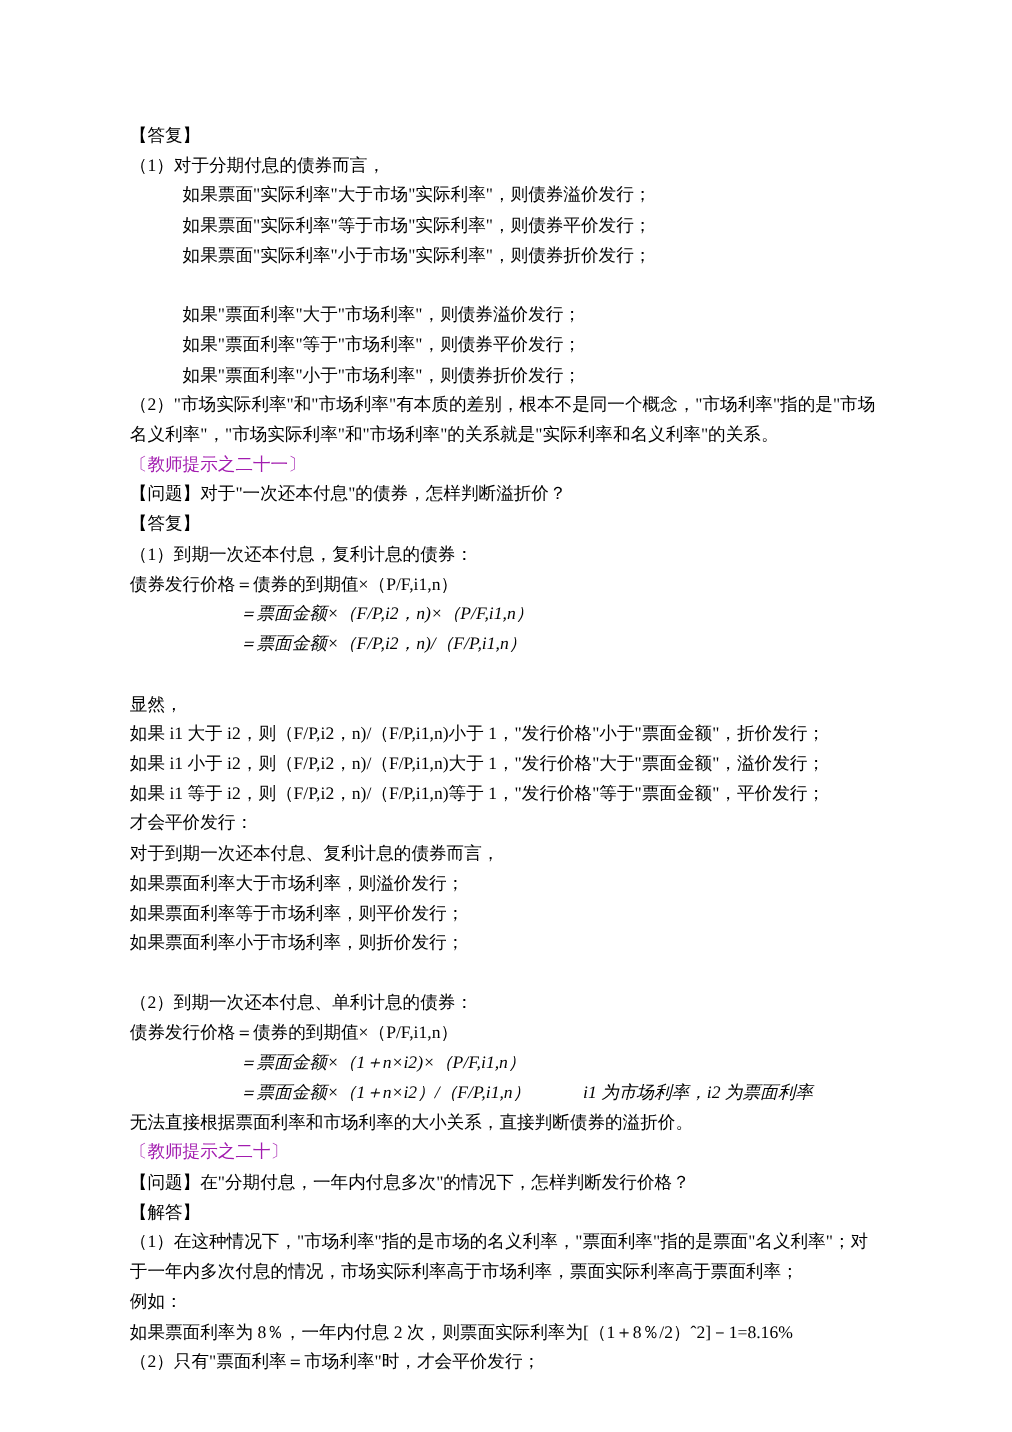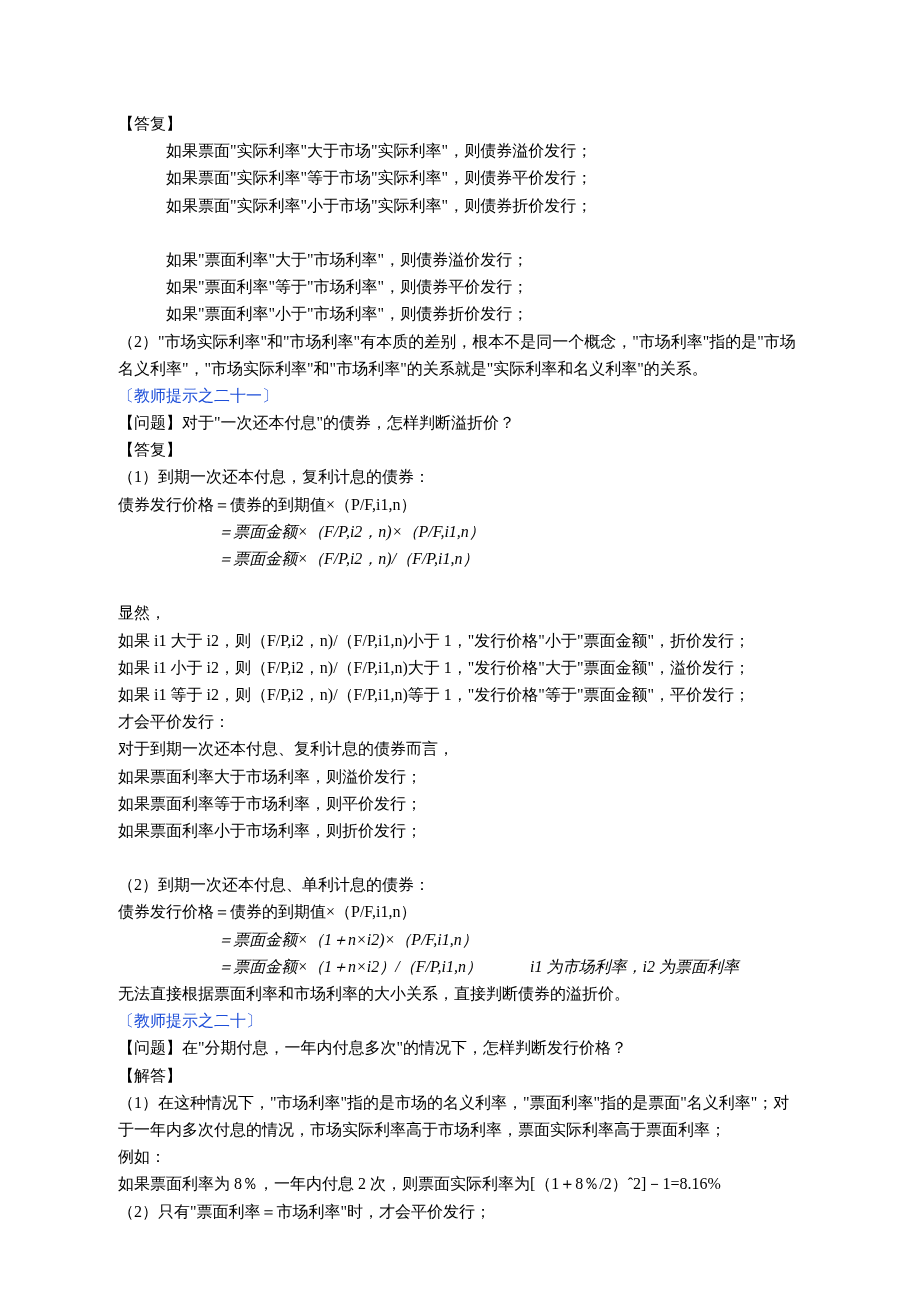--- a/index.html
+++ b/index.html
@@ -13,35 +13,36 @@
   }
   .page {
     width: 920px;
     padding: 110px 118px 60px 118px;
     box-sizing: border-box;
   }
   .line {
     white-space: pre-wrap;
   }
   .header {
-    color: #1d4ed8;
+    color: #a21caf;
   }
   .blank {
     height: 1.7em;
   }
   .indent1 {
     padding-left: 6.2em;
     font-style: italic;
   }
 </style>
 </head>
 <body>
 
 <div class="page" id="page">
     <div class="line">【答复】</div>
+    <div class="line">（1）对于分期付息的债券而言，</div>
     <div class="line">　　　如果票面"实际利率"大于市场"实际利率"，则债券溢价发行；</div>
     <div class="line">　　　如果票面"实际利率"等于市场"实际利率"，则债券平价发行；</div>
     <div class="line">　　　如果票面"实际利率"小于市场"实际利率"，则债券折价发行；</div>
     <div class="blank"></div>
     <div class="line">　　　如果"票面利率"大于"市场利率"，则债券溢价发行；</div>
     <div class="line">　　　如果"票面利率"等于"市场利率"，则债券平价发行；</div>
     <div class="line">　　　如果"票面利率"小于"市场利率"，则债券折价发行；</div>
     <div class="line">（2）"市场实际利率"和"市场利率"有本质的差别，根本不是同一个概念，"市场利率"指的是"市场名义利率"，"市场实际利率"和"市场利率"的关系就是"实际利率和名义利率"的关系。</div>
     <div class="line header">〔教师提示之二十一〕</div>
     <div class="line">【问题】对于"一次还本付息"的债券，怎样判断溢折价？</div>

